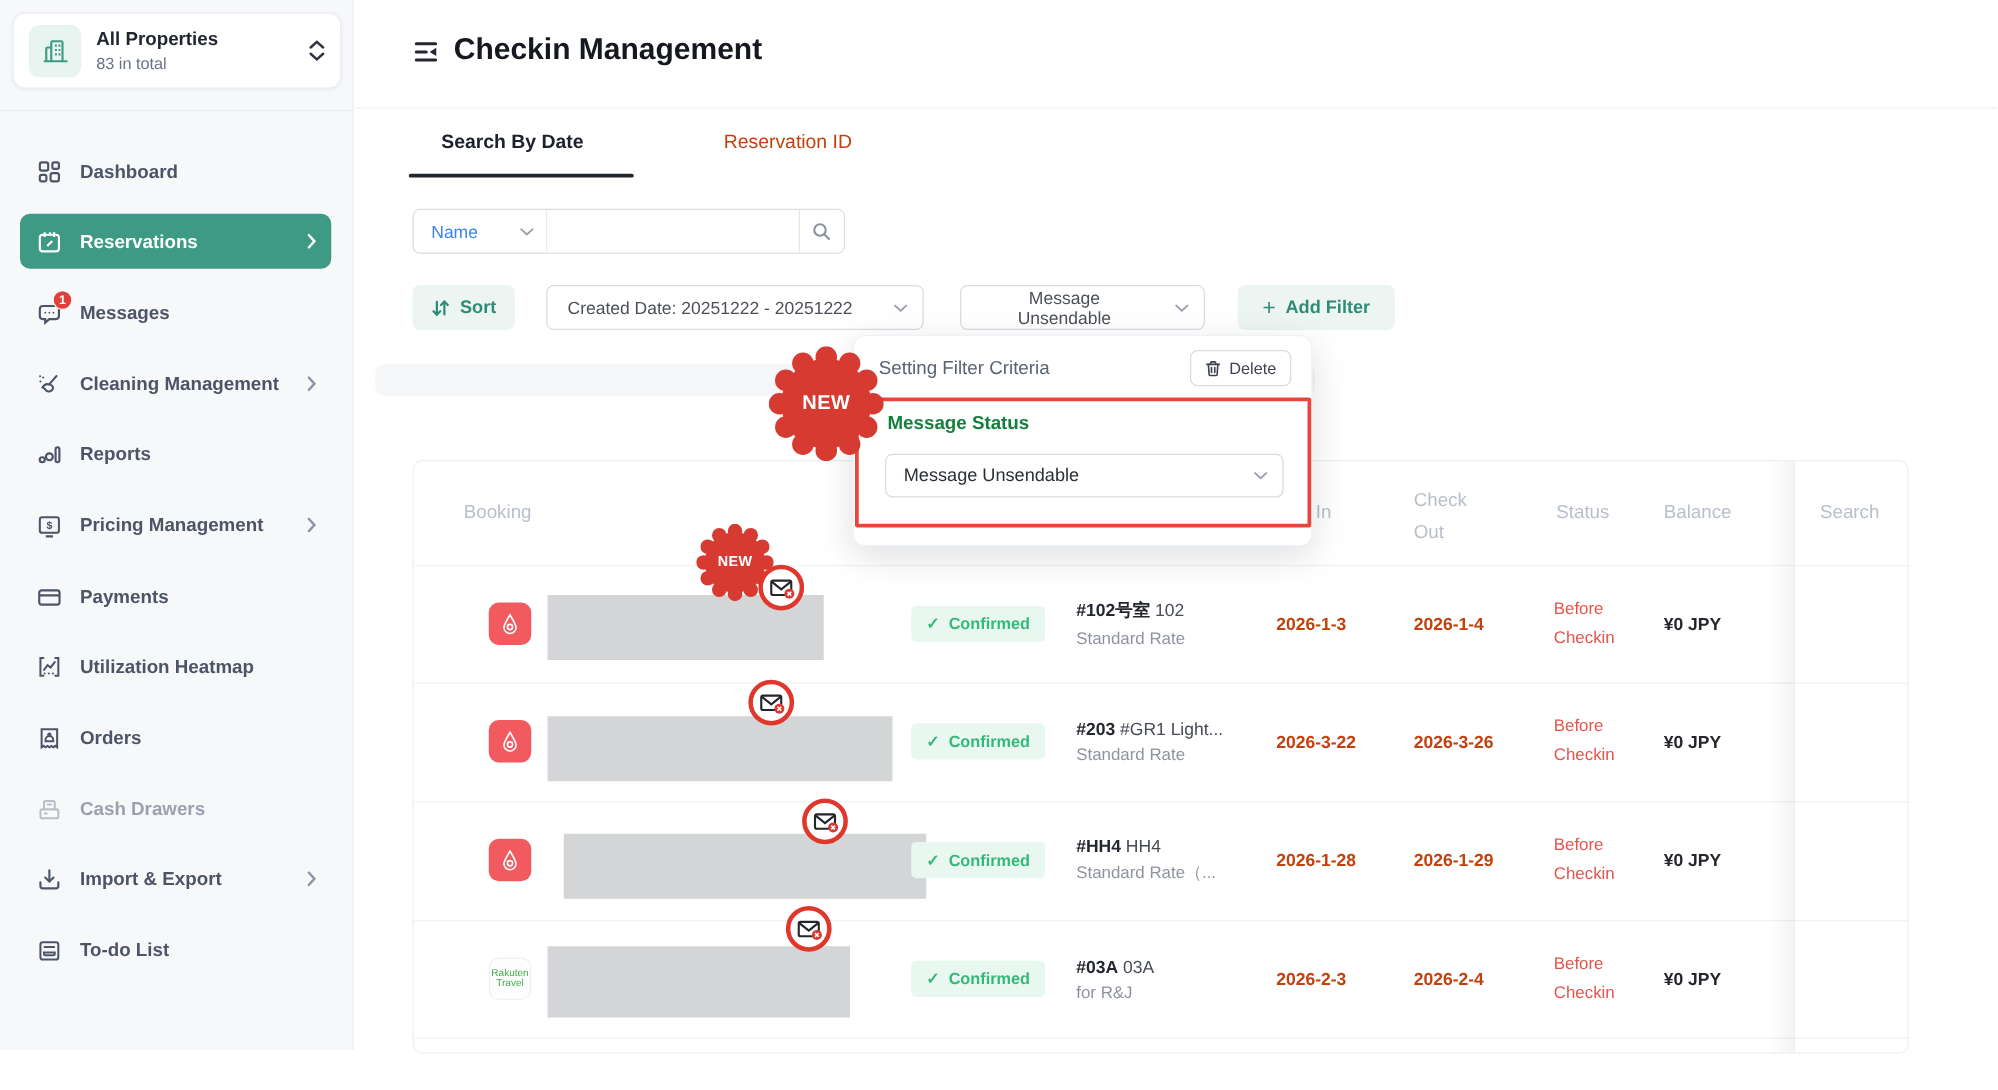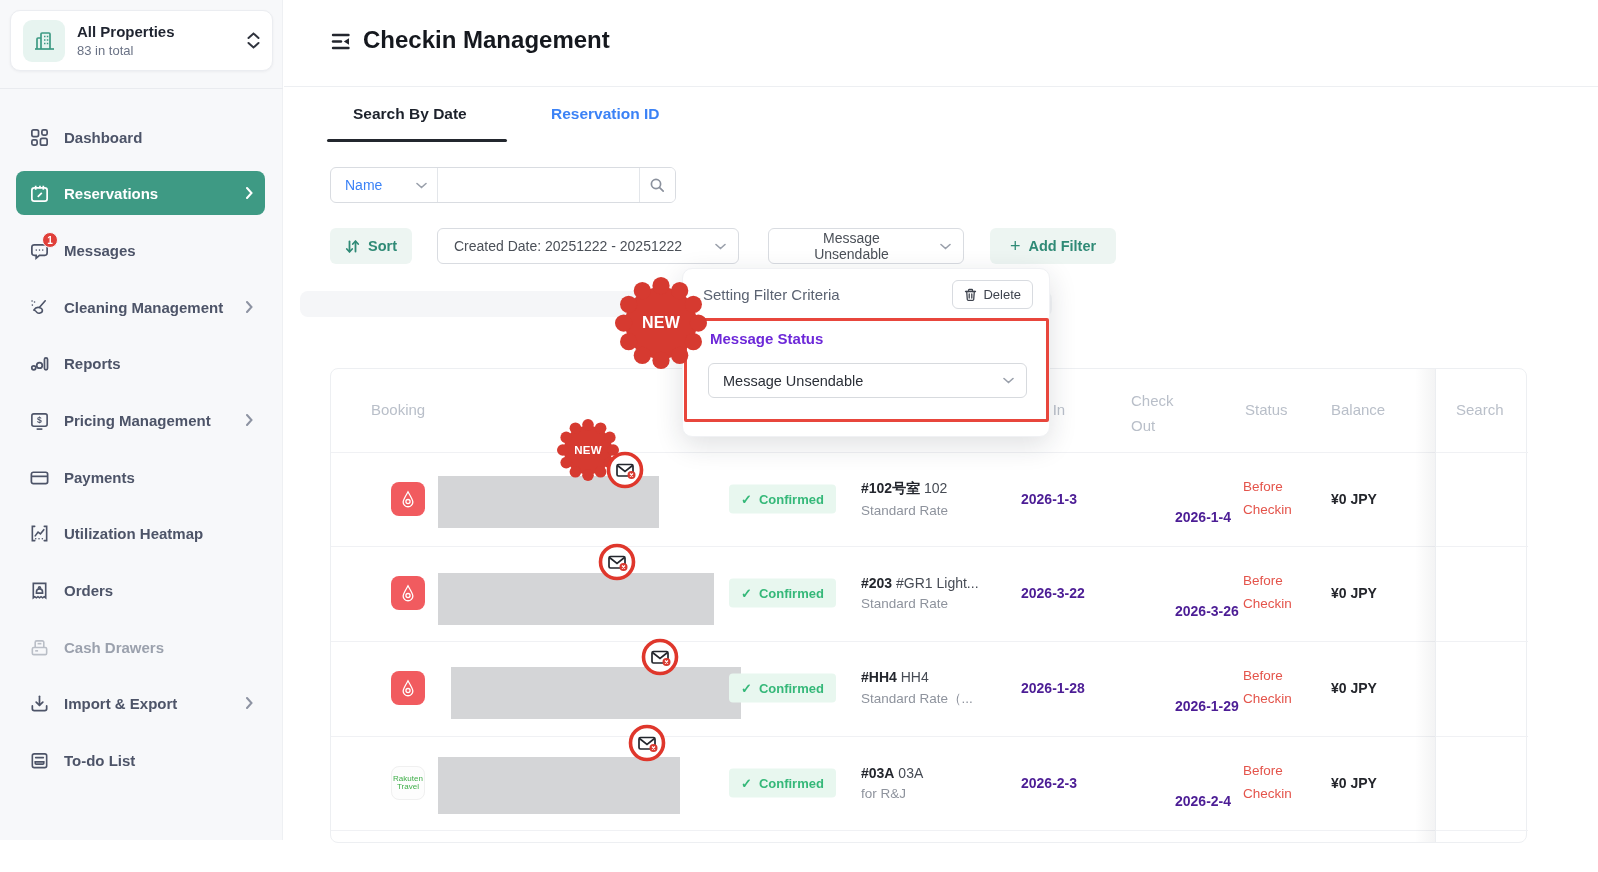--- a/index.html
+++ b/index.html
@@ -29,21 +29,21 @@
 
   
   .page-title-icon { position:absolute; left:330px; top:30px; color:#23262e; }
   .page-title { position:absolute; left:363px; top:26px; font-size:24px; font-weight:700; color:#15181e; }
   .add-booking-btn { position:absolute; left:1325px; top:18px; width:201px; height:44px; background:#37917e; color:#fff; border:none; border-radius:6px; font-size:15.5px; font-weight:700; display:flex; align-items:center; justify-content:center; gap:10px; cursor:pointer; font-family:inherit; }
   .header-divider { position:absolute; left:284px; top:86px; width:1314px; height:1px; background:#edeff2; }
 
   
   .tab { position:absolute; top:105px; font-size:15.5px; cursor:pointer; }
   .tab.active { left:353px; font-weight:700; color:#1c212b; }
-  .tab.inactive { left:551px; font-weight:700; color:#3b82f6; }
+  .tab.inactive { left:579px; font-weight:400; color:#c2410c; }
   .tab-underline { position:absolute; left:327px; top:139px; width:180px; height:3px; background:#23272e; border-radius:2px; }
 
   
   .search-group { position:absolute; left:330px; top:167px; width:346px; height:36px; display:flex; border:1px solid #d9dce1; border-radius:6px; background:#fff; overflow:hidden; }
   .search-select { width:107px; display:flex; align-items:center; justify-content:space-between; padding:0 10px 0 14px; border-right:1px solid #e3e6ea; font-size:14px; color:#3b82f6; cursor:pointer; }
   .search-input { flex:1; border:none; outline:none; font-size:14px; padding:0 10px; font-family:inherit; color:#2d323b; }
   .search-btn { width:36px; border:none; border-left:1px solid #e3e6ea; background:#fff; display:flex; align-items:center; justify-content:center; cursor:pointer; color:#8b919d; }
 
   
   .chip-btn { position:absolute; top:228px; height:36px; display:flex; align-items:center; justify-content:center; gap:8px; border:none; border-radius:6px; background:#edf5f2; color:#2f8a76; font-size:14.5px; font-weight:700; cursor:pointer; font-family:inherit; }
@@ -62,22 +62,22 @@
   .chan-icon { position:absolute; left:60px; top:50%; transform:translateY(-50%); width:34px; height:34px; border-radius:8px; display:flex; align-items:center; justify-content:center; }
   .chan-icon.airbnb { background:#f15b5f; }
   .chan-icon.rakuten { background:#fdfdfd; border:1px solid #f0f0f0; flex-direction:column; line-height:1; }
   .rak-line { font-size:8px; font-weight:400; color:#3fae49; }
   .redact { position:absolute; left:107px; background:#d4d5d7; }
   .status-pill { position:absolute; left:398px; top:50%; transform:translateY(-50%); background:#e8f7ef; color:#35b879; font-size:13px; font-weight:700; border-radius:4px; padding:7px 12px; display:flex; align-items:center; gap:7px; }
   .room { position:absolute; left:530px; top:50%; transform:translateY(-50%); width:150px; }
   .room-l1 { font-size:14px; color:#464b54; }
   .room-l1 b { color:#24272e; font-weight:700; }
   .room-l2 { font-size:13.5px; color:#8e939d; margin-top:5px; }
-  .cell-date { position:absolute; top:50%; transform:translateY(-50%); font-size:14px; font-weight:700; color:#4c1d95; }
-  .ci { left:690px; } .co { left:844px;margin-top:18px; }
+  .cell-date { position:absolute; top:50%; transform:translateY(-50%); font-size:14px; font-weight:700; color:#c2410c; }
+  .ci { left:690px; } .co { left:800px; }
   .cell-status { position:absolute; left:912px; top:50%; transform:translateY(-50%); width:64px; font-size:13.5px; color:#e4544b; line-height:1.7; }
   .cell-balance { position:absolute; left:1000px; top:50%; transform:translateY(-50%); font-size:14px; font-weight:700; color:#24262c; }
   .actions-shadow { position:absolute; left:1415px; top:369px; width:20px; height:473px; background:linear-gradient(to right, rgba(26,32,44,0), rgba(26,32,44,0.05)); pointer-events:none; }
   .actions-line { position:absolute; left:1435px; top:369px; width:1px; height:473px; background:#eceef1; pointer-events:none; }
 
   
   .mail-alert { position:absolute; width:40px; height:40px; cursor:pointer; }
 
   
   .seal { position:absolute; display:flex; align-items:center; justify-content:center; }
@@ -85,21 +85,21 @@
   .seal-lg { left:615px; top:277px; width:92px; height:92px; z-index:40; }
   .seal-lg span { font-size:16px; }
   .seal-sm { left:557px; top:419px; width:62px; height:62px; z-index:25; }
   .seal-sm span { font-size:11.5px; }
 
   
   .popup { position:absolute; left:682px; top:268px; width:368px; height:169px; background:#fff; border:1px solid #f0f1f4; border-radius:10px; box-shadow:0 8px 28px rgba(31,37,49,.14); z-index:30; }
   .popup-title { position:absolute; left:20px; top:17px; font-size:15px; color:#5b6372; }
   .delete-btn { position:absolute; right:16px; top:11px; height:29px; padding:0 11px; background:#fff; border:1px solid #d8dbe0; border-radius:6px; font-size:13px; color:#3e434e; display:flex; align-items:center; gap:6px; cursor:pointer; font-family:inherit; }
   .hl-rect { position:absolute; left:1px; top:49px; width:365px; height:104px; border:3px solid #e8463c; border-radius:2px; pointer-events:none; z-index:5; }
-  .popup-field-label { position:absolute; left:27px; top:61px; font-size:15px; font-weight:700; color:#6d28d9; }
+  .popup-field-label { position:absolute; left:27px; top:61px; font-size:15px; font-weight:700; color:#15803d; }
   .popup-select { position:absolute; left:25px; top:94px; width:319px; height:35px; border:1px solid #d7dade; border-radius:6px; background:#fff; display:flex; align-items:center; justify-content:space-between; padding:0 12px 0 14px; font-size:14.5px; color:#2b2f37; cursor:pointer; font-family:inherit; }
 
   .chev { display:flex; color:#9aa0ab; }
   svg { display:block; }
 </style>
 </head>
 <body>
 
 <div class="root">
 

